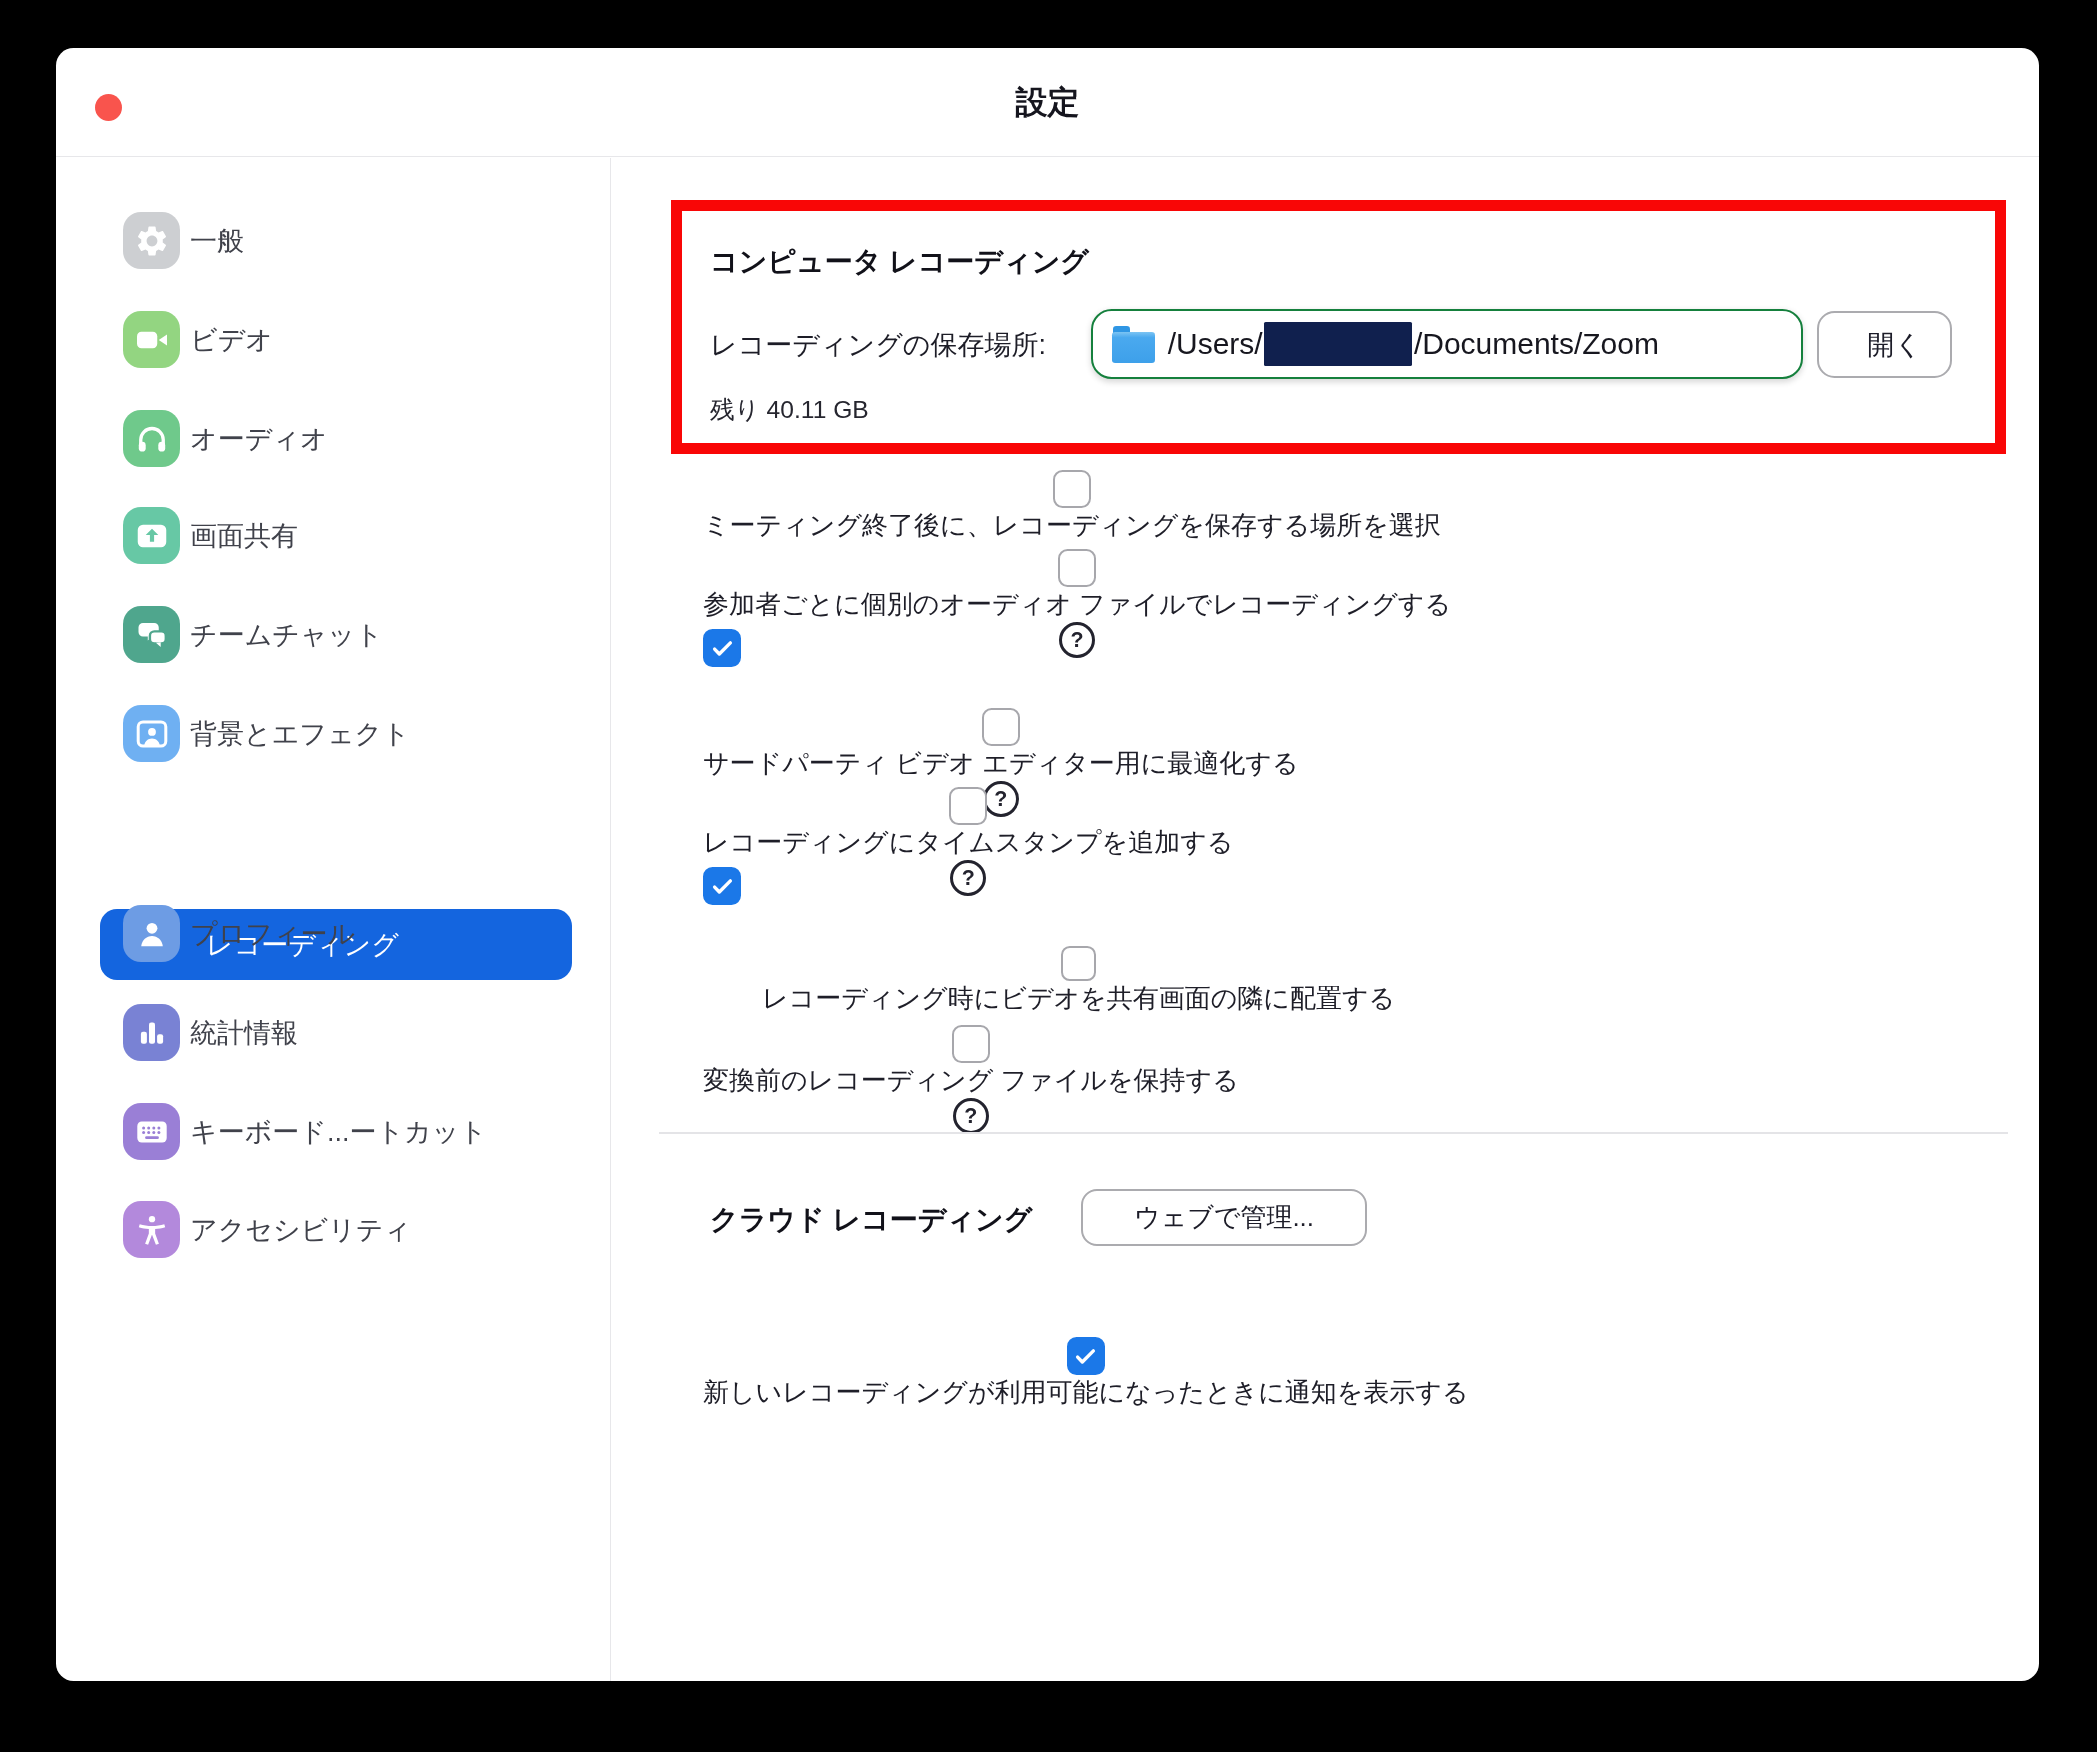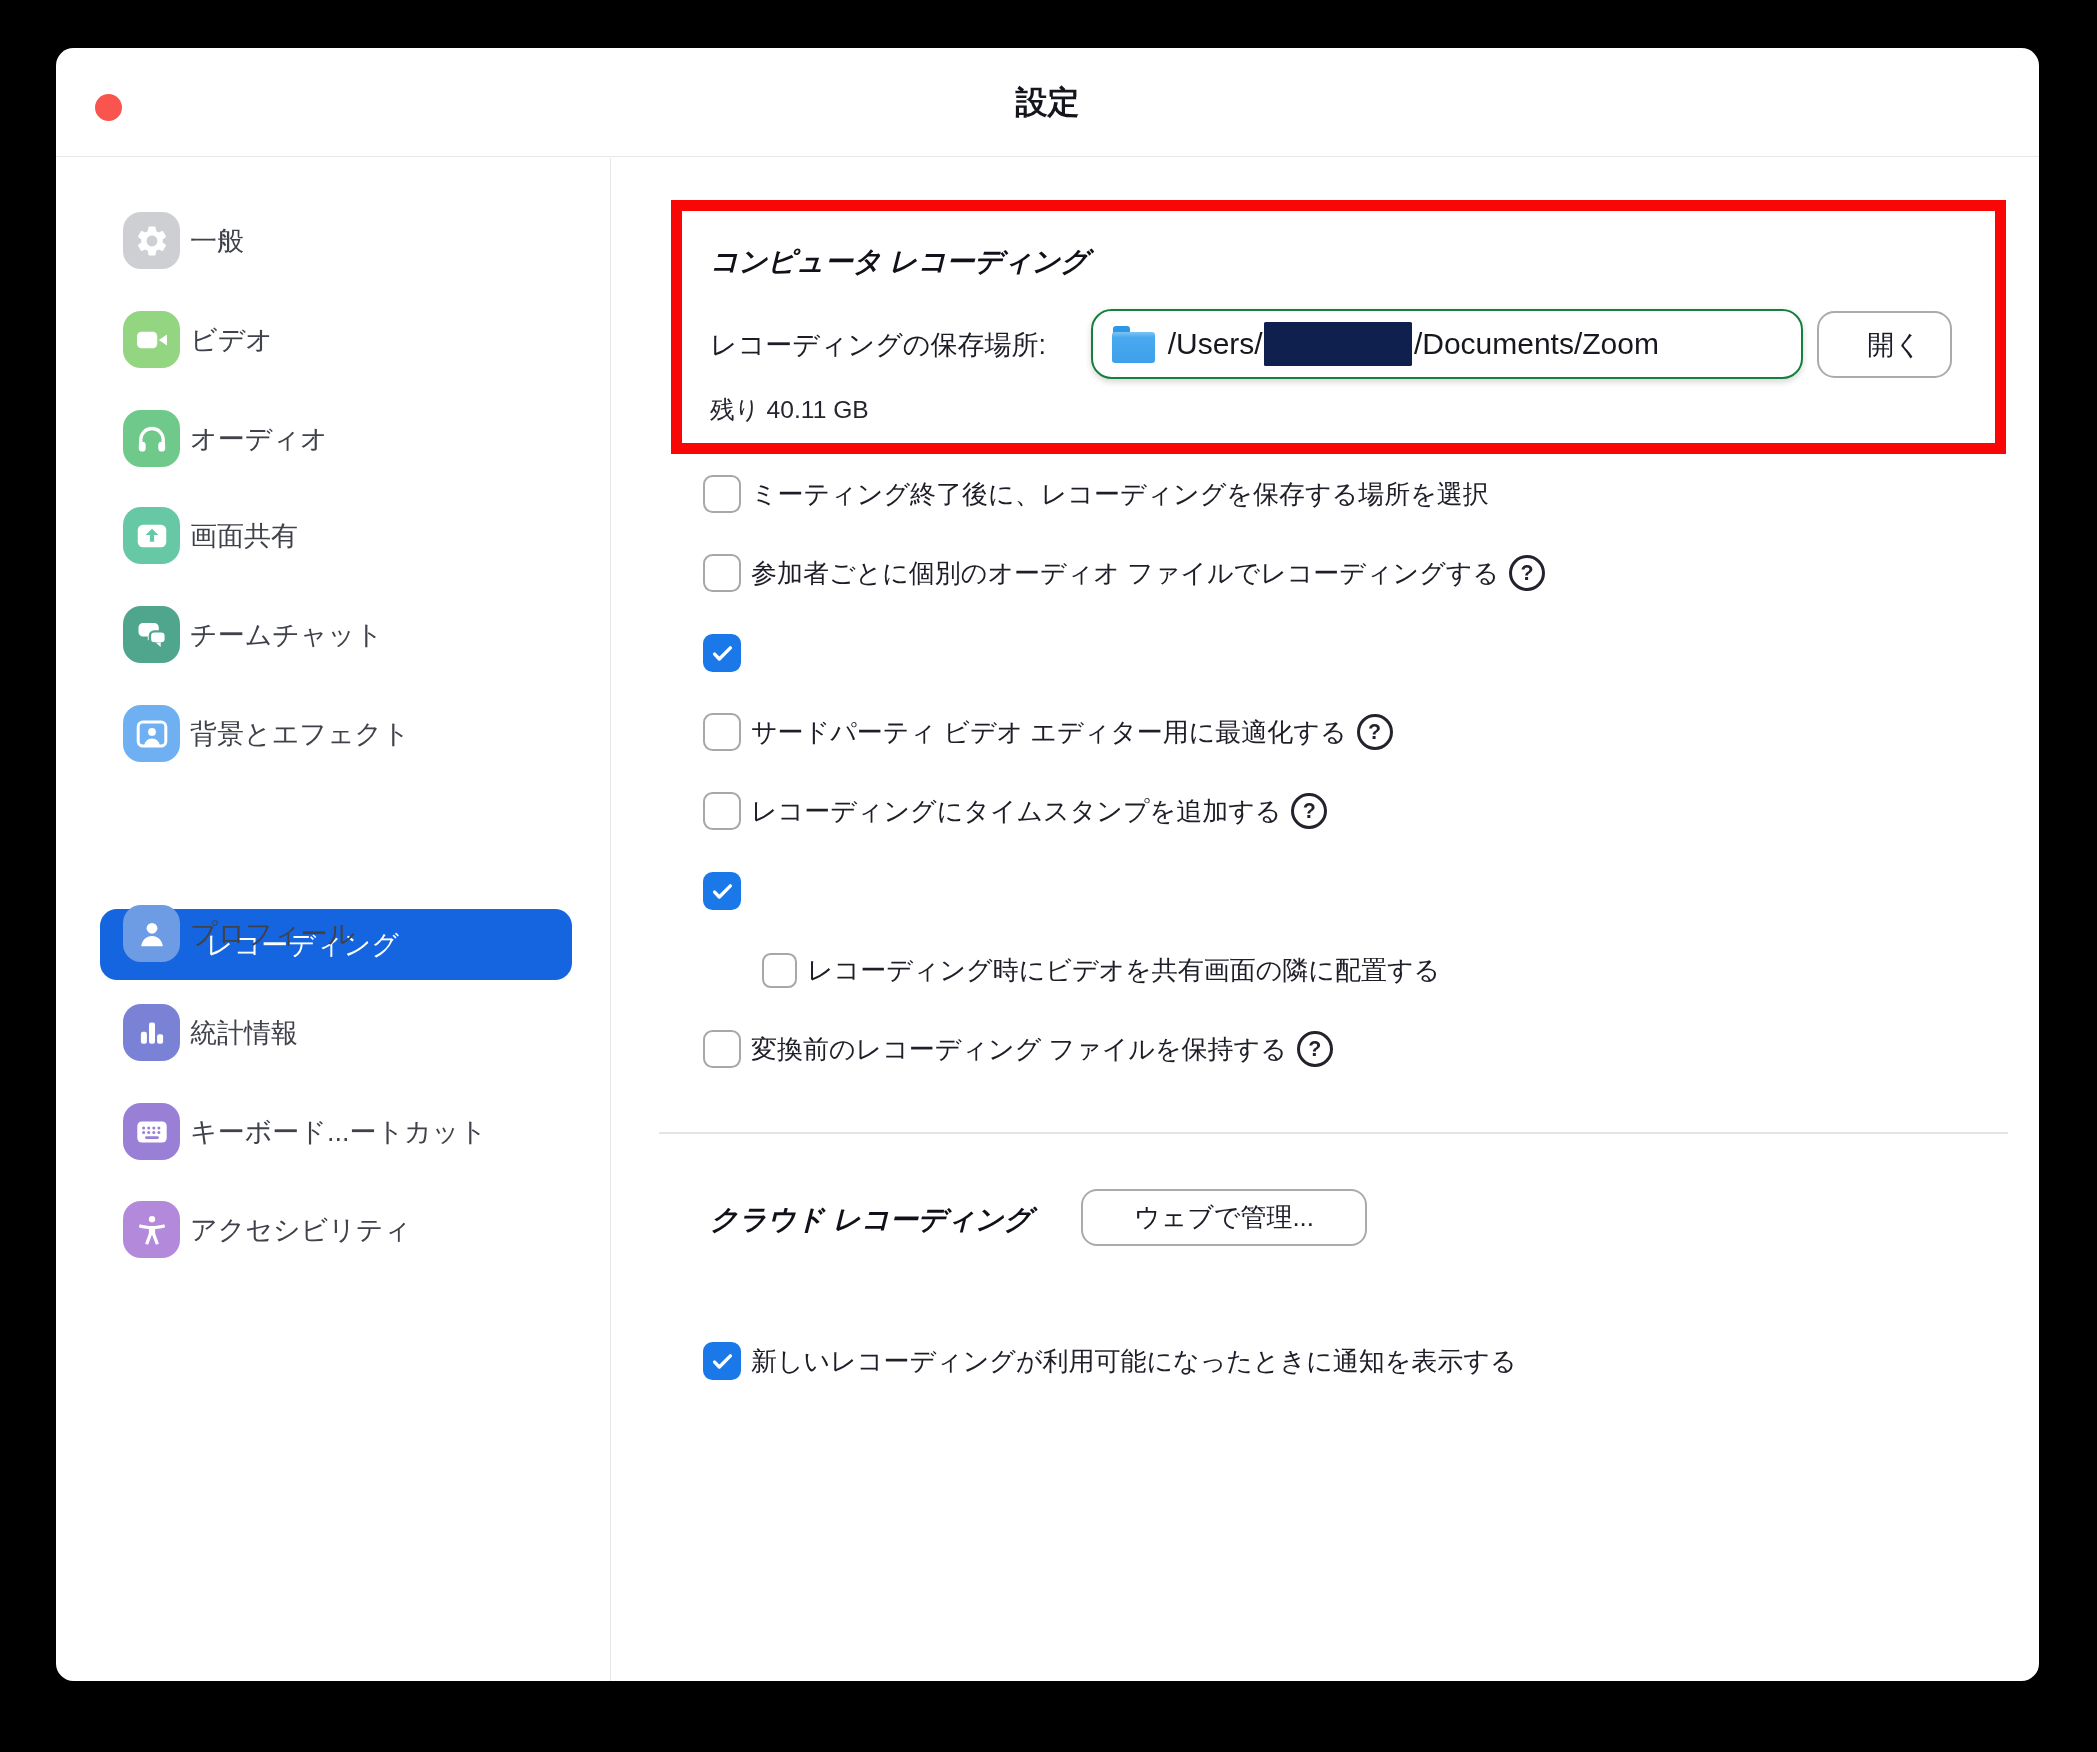--- a/index.html
+++ b/index.html
@@ -24,21 +24,21 @@
       display:flex;align-items:center;justify-content:center;flex:0 0 auto;}
   .sq svg{width:36px;height:36px;display:block;}
   .sb-label{margin-left:10px;font-size:27px;color:#40424b;white-space:nowrap;}
   .sb-selected{position:absolute;left:44px;top:751px;width:472px;height:71px;
                background:#1465df;border-radius:17px;display:flex;align-items:center;}
   .sb-selected svg{width:43px;height:43px;margin-left:36px;display:block;}
   .sb-selected .sb-label{color:#fff;margin-left:27px;}
   
   .redbox{position:absolute;left:615px;top:152px;width:1335px;height:254px;
           border:11px solid #f90606;box-sizing:border-box;pointer-events:none;}
-  .heading{position:absolute;font-size:28px;font-weight:bold;color:#111119;white-space:nowrap;font-style:italic;}
+  .heading{position:absolute;font-size:28px;font-weight:bold;color:#111119;white-space:nowrap;}
   .loc-label{position:absolute;left:654px;top:279px;font-size:27px;color:#1d1d27;white-space:nowrap;}
   .path-field{position:absolute;left:1035px;top:261px;width:712px;height:70px;
               background:#fff;border:2px solid #15803d;border-radius:20.6px;
               box-sizing:border-box;display:flex;align-items:center;
               box-shadow:0 2.4px 6.3px rgba(0,0,0,0.16);padding-left:19px;}
   .path-text{font-size:30px;color:#17171f;white-space:nowrap;display:flex;align-items:center;}
   .redacted{display:inline-block;width:148px;height:44px;background:#10204e;
             border-radius:1.6px;margin:0 1.6px;}
   .folder{position:relative;width:43px;height:36px;margin-right:12.7px;flex:0 0 auto;}
   .folder .tab{position:absolute;left:0.8px;top:0;width:17.5px;height:9.5px;
@@ -46,21 +46,21 @@
   .folder .body{position:absolute;left:0;top:5.6px;width:43px;height:31px;
                 background:linear-gradient(180deg,#7cc4f3 0%,#4aa9ef 18%,#3da0ea 100%);
                 border-radius:3.2px;}
   .btn{position:absolute;background:#fff;border:2px solid #ababaf;box-sizing:border-box;
        display:flex;align-items:center;justify-content:center;color:#1c1c28;
        white-space:nowrap;cursor:default;}
   .open-btn{left:1761px;top:263px;width:135px;height:67px;border-radius:17.5px;font-size:27px;padding-left:20px;}
   .manage-btn{left:1025px;top:1141px;width:286px;height:57px;border-radius:16px;font-size:26px;}
   .remaining{position:absolute;left:654px;top:345px;font-size:24.6px;color:#26262f;white-space:nowrap;}
   
-  .opt{position:absolute;left:647px;height:48px;display:flex;align-items:center;column-gap:10px;}
+  .opt{position:absolute;left:647px;height:48px;display:flex;align-items:center;column-gap:10px;flex-direction:column;}
   .opt-label{font-size:26px;color:#1e1e28;white-space:nowrap;}
   .cb{width:38px;height:38px;border:2.4px solid #a7a7ac;border-radius:9.5px;background:#fff;
       box-sizing:border-box;display:flex;align-items:center;justify-content:center;flex:0 0 auto;}
   .cb svg{width:27px;height:27px;display:none;}
   .cb.checked{background:#1b78e8;border-color:#1b78e8;}
   .cb.checked svg{display:block;}
   .opt-indent{left:706px;}
   .opt-indent .cb{width:35px;height:35px;border-radius:8.7px;}
   .help{width:36px;height:36px;border:3.2px solid #23232e;border-radius:50%;box-sizing:border-box;
         display:flex;align-items:center;justify-content:center;font-size:21.4px;font-weight:bold;

